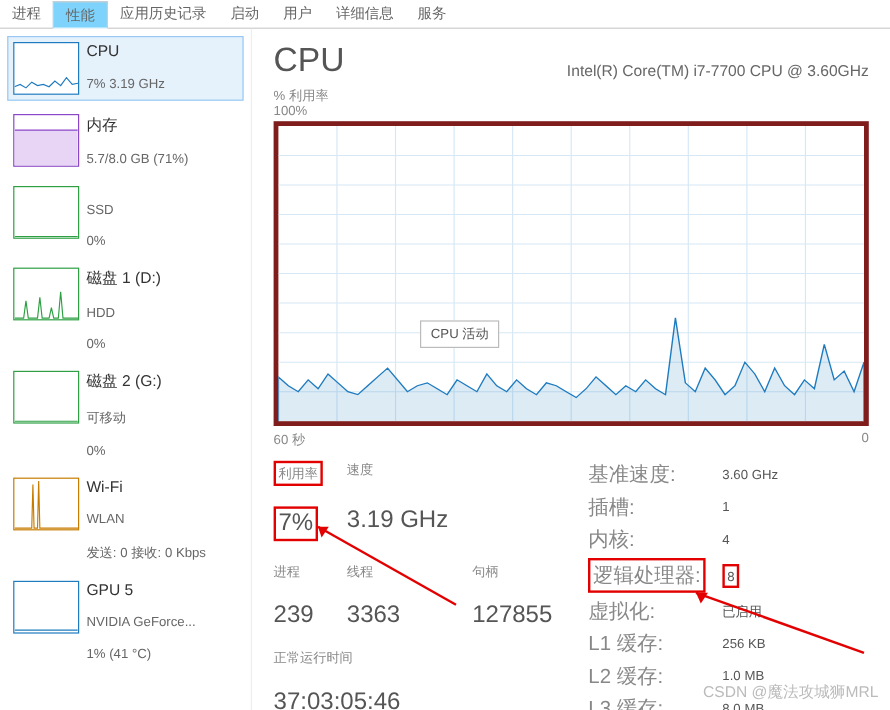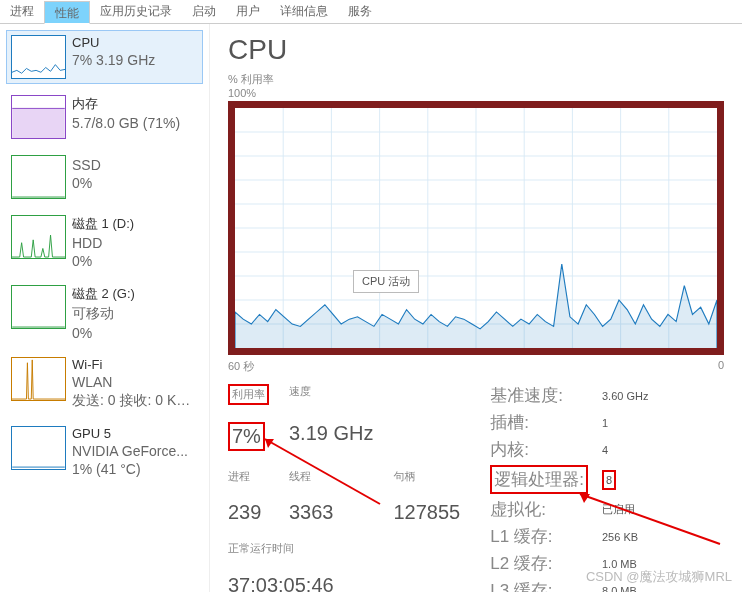--- a/index.html
+++ b/index.html
@@ -11,29 +11,29 @@
     
     .content { display: flex; height: 568px; }
     
     .sidebar { width: 210px; border-right: 1px solid #eee; padding: 6px; overflow: hidden; }
     .sidebar-item { display: flex; align-items: flex-start; padding: 4px; margin-bottom: 6px; cursor: pointer; border: 1px solid transparent; }
     .sidebar-item.selected { background: #e5f1fb; border: 1px solid #9ac8f5; }
     .thumb { width: 55px; height: 44px; border: 1px solid #ccc; margin-right: 6px; flex-shrink: 0; position: relative; background: #fff; overflow: hidden; }
     .thumb svg { width: 100%; height: 100%; }
     .sidebar-info { flex: 1; min-width: 0; }
     .sidebar-title { font-size: 13px; color: #333; font-weight: 400; }
-    .sidebar-sub { font-size: 14px; color: #666; margin-top: 2px; white-space: nowrap; overflow: hidden; text-overflow: ellipsis; }
+    .sidebar-sub { font-size: 11px; color: #666; margin-top: 14px; white-space: nowrap; overflow: hidden; text-overflow: ellipsis; }
     
     .main { flex: 1; padding: 10px 18px; display: flex; flex-direction: column; }
     .main-header { display: flex; justify-content: space-between; align-items: flex-end; margin-bottom: 6px; }
     .main-title { font-size: 28px; font-weight: 400; color: #555; }
     .main-sub { font-size: 13px; color: #666; }
     
     .chart-labels { display: flex; justify-content: space-between; font-size: 11px; color: #888; margin-bottom: 2px; flex-direction: column; }
-    .chart-area { height: 254px; border: 7px solid #7f1d1d; position: relative; background: #fff; }
+    .chart-area { height: 254px; border: 4px solid #7f1d1d; position: relative; background: #fff; }
     .chart-area svg { width: 100%; height: 100%; display: block; }
     .tooltip { position: absolute; top: 162px; left: 118px; background: #fff; border: 1px solid #bbb; padding: 3px 8px; font-size: 11px; color: #555; }
     .chart-bottom { display: flex; justify-content: space-between; font-size: 11px; color: #888; margin-top: 4px; margin-bottom: 10px; }
     
     .stats { display: flex; gap: 30px; }
     .stats-left { display: grid; grid-template-columns: repeat(3, auto); gap: 12px 20px; }
     .stats-right { display: grid; grid-template-columns: auto auto; gap: 4px 14px; align-items: center; }
     .stat-label { font-size: 11px; color: #888; }
     .stat-value { font-size: 20px; color: #555; }
     .stat-small-label { font-size: 17px; color: #888; }
@@ -148,20 +148,21 @@
         <div class="sidebar-title">GPU 5</div>
         <div class="sidebar-sub">NVIDIA GeForce...</div>
         <div class="sidebar-sub">1% (41 °C)</div>
       </div>
     </div>
   </div>
 
   <div class="main" style="position:relative">
     <div class="main-header">
       <div class="main-title">CPU</div>
+      <div class="main-sub">Intel(R) Core(TM) i7-7700 CPU @ 3.60GHz</div>
     </div>
     <div class="chart-labels">
       <span>% 利用率</span>
       <span>100%</span>
     </div>
     <div class="chart-area">
       <svg viewBox="0 0 500 294" preserveAspectRatio="none" id="chart-svg">
         <g id="gridlines" stroke="#d6e8f5" stroke-width="1">
             <line x1="0" y1="29.400000000000002" x2="500" y2="29.400000000000002"></line>
             <line x1="0" y1="58.800000000000004" x2="500" y2="58.800000000000004"></line>

